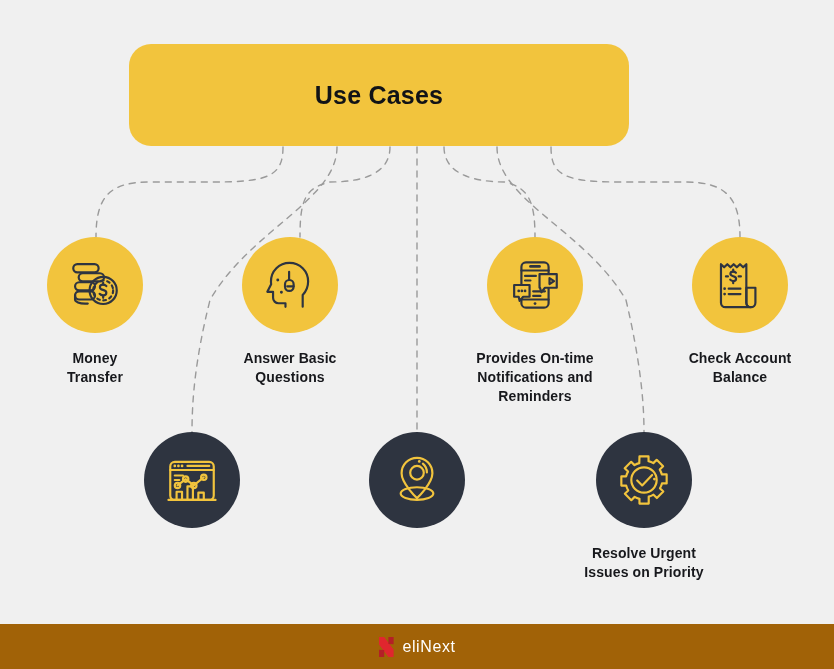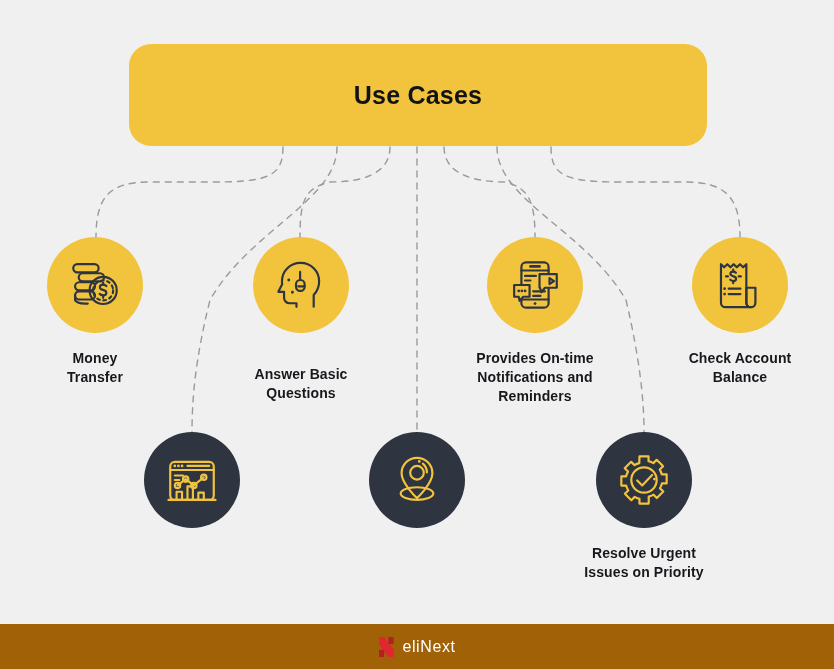--- a/index.html
+++ b/index.html
@@ -28,21 +28,21 @@
     height: 669px;
     pointer-events: none;
     z-index: 1;
   }
 
   
   #title-banner {
     position: absolute;
     left: 129px;
     top: 44px;
-    width: 578px;
+    width: 500px;
     height: 102px;
     background: #f2c43d;
     border-radius: 22px;
     display: flex;
     flex-direction: column;
     align-items: center;
     justify-content: center;
     z-index: 3;
   }
   #title-banner .tline {
@@ -81,21 +81,21 @@
     color: #17181c;
     font-size: 14px;
     font-weight: bold;
     line-height: 19px;
     letter-spacing: 0.1px;
     white-space: pre-line;
   }
 
   
   #node-0 { left: 0px;   top: 237px; }
-  #node-1 { left: 206px; top: 237px; gap: 16px; }
+  #node-1 { left: 195px; top: 237px; }
   #node-2 { left: 440px; top: 237px; }
   #node-3 { left: 645px; top: 237px; }
 
   
   #node-4 { left: 97px;  top: 432px; }
   #node-5 { left: 322px; top: 432px; }
   #node-6 { left: 549px; top: 432px; }
 
   
   #footer {

